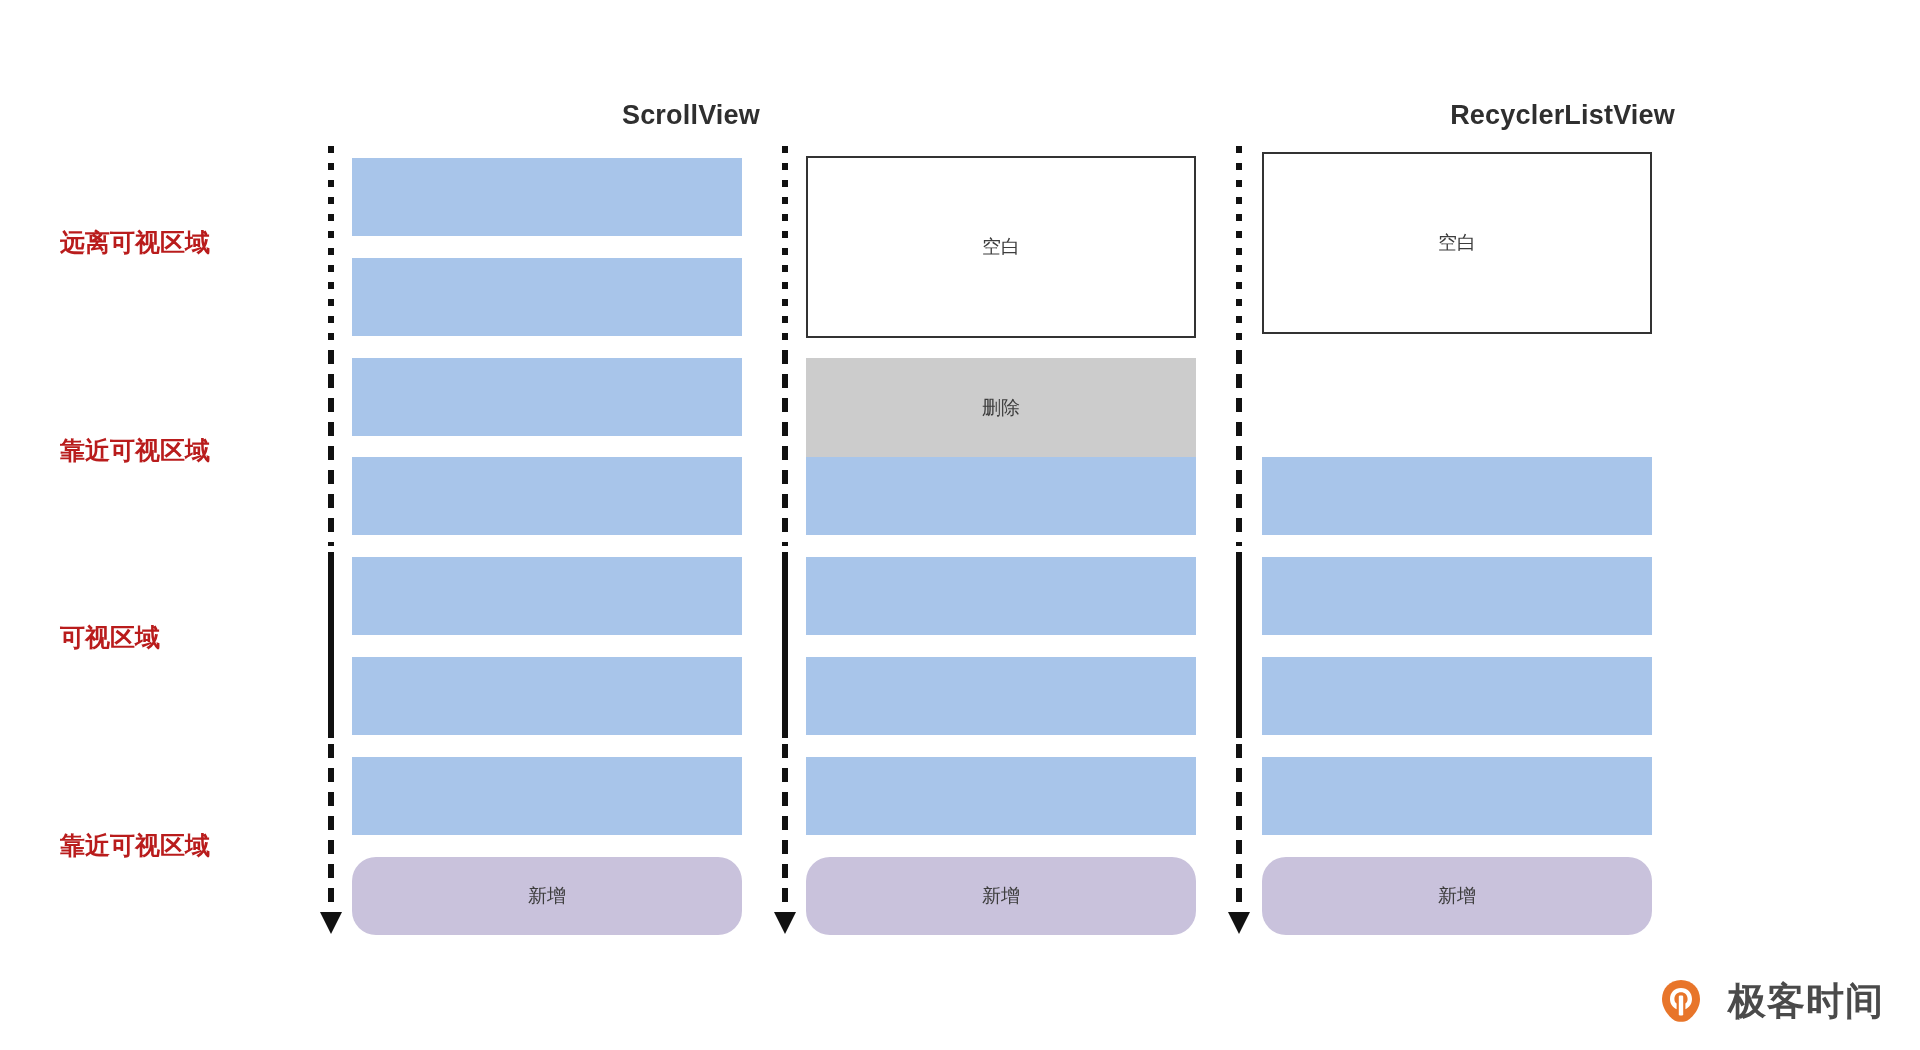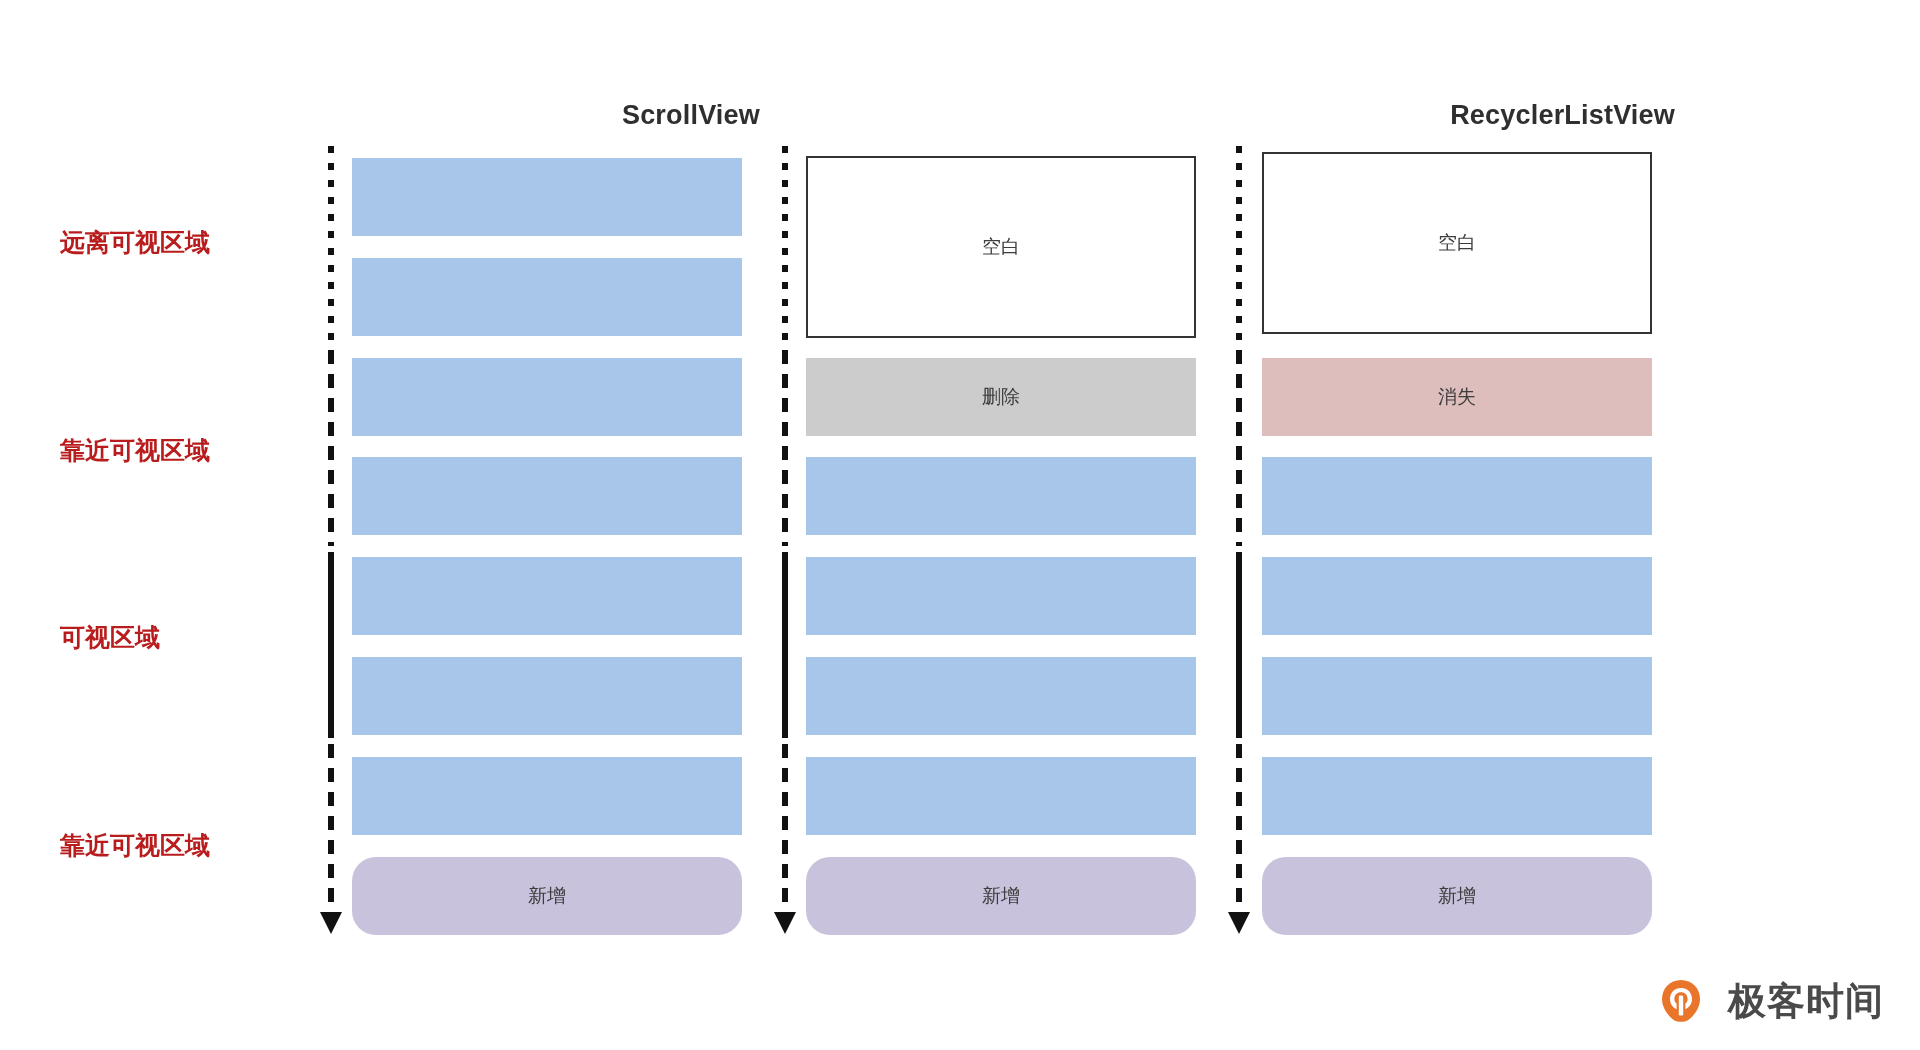--- a/index.html
+++ b/index.html
@@ -166,29 +166,28 @@
   <div class="block block-blue" style="left:352px; top:158px;  height:78px;"></div>
   <div class="block block-blue" style="left:352px; top:258px;  height:78px;"></div>
   <div class="block block-blue" style="left:352px; top:358px;  height:78px;"></div>
   <div class="block block-blue" style="left:352px; top:457px;  height:78px;"></div>
   <div class="block block-blue" style="left:352px; top:557px;  height:78px;"></div>
   <div class="block block-blue" style="left:352px; top:657px;  height:78px;"></div>
   <div class="block block-blue" style="left:352px; top:757px;  height:78px;"></div>
   <div class="block block-purple" style="left:352px; top:857px; height:78px;">新增</div>
 
   <div class="block block-outline" style="left:806px; top:156px; height:182px;">空白</div>
-  <div class="block block-gray" style="left:806px; top:358px;  height:78px;">删除</div>
+  <div class="block block-gray" style="left:806px; top:358px;  height:99px;">删除</div>
   <div class="block block-blue" style="left:806px; top:457px;  height:78px;"></div>
   <div class="block block-blue" style="left:806px; top:557px;  height:78px;"></div>
   <div class="block block-blue" style="left:806px; top:657px;  height:78px;"></div>
   <div class="block block-blue" style="left:806px; top:757px;  height:78px;"></div>
   <div class="block block-purple" style="left:806px; top:857px; height:78px;">新增</div>
 
   <div class="block block-outline" style="left:1262px; top:152px; height:182px;">空白</div>
-  <div class="block block-pink" style="left:1262px; top:358px;  height:78px;">消失</div>
   <div class="block block-blue" style="left:1262px; top:457px;  height:78px;"></div>
   <div class="block block-blue" style="left:1262px; top:557px;  height:78px;"></div>
   <div class="block block-blue" style="left:1262px; top:657px;  height:78px;"></div>
   <div class="block block-blue" style="left:1262px; top:757px;  height:78px;"></div>
   <div class="block block-purple" style="left:1262px; top:857px; height:78px;">新增</div>
 
   <div id="watermark">
     <div id="wm-mark">
       <svg width="46" height="46" viewBox="0 0 46 46" aria-hidden="true">
         <path d="M23 2 C12 2 4 10.5 4 21 C4 30 10 38 16.5 42.5 C19 44.2 27 44.2 29.5 42.5 C36 38 42 30 42 21 C42 10.5 34 2 23 2 Z" fill="#e8752a"></path>

